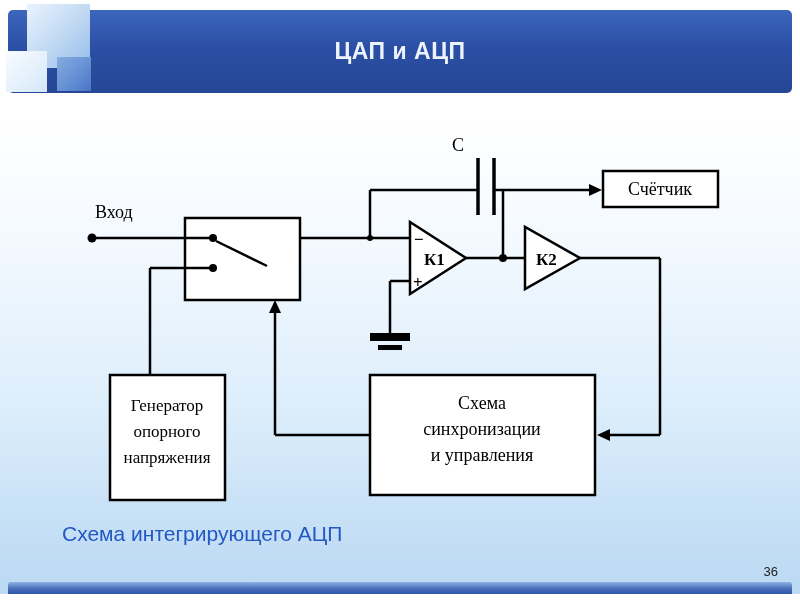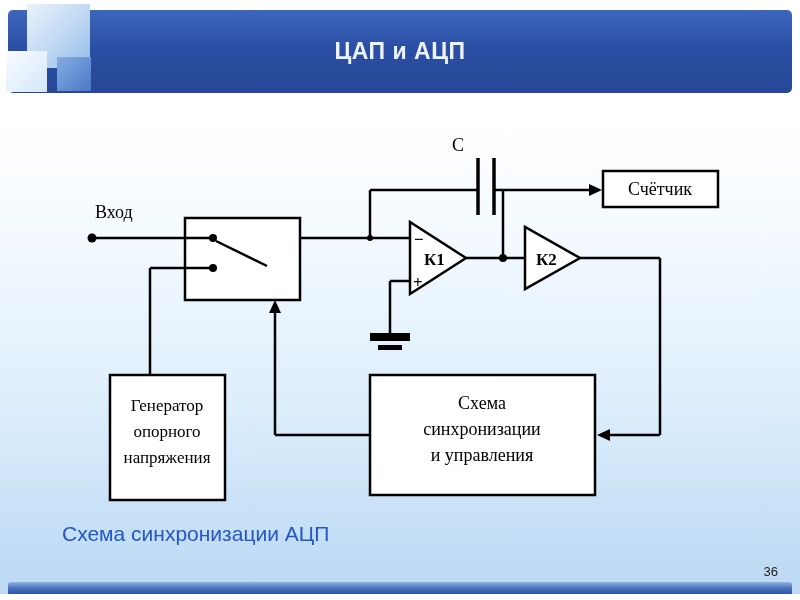--- a/index.html
+++ b/index.html
@@ -117,17 +117,17 @@
       <text x="167" y="316" class="d-label-sm ctr">Генератор</text>
       <text x="167" y="342" class="d-label-sm ctr">опорного</text>
       <text x="167" y="368" class="d-label-sm ctr">напряжения</text>
 
       <line x1="150" y1="280" x2="150" y2="173" class="wire"></line>
       <line x1="150" y1="173" x2="213" y2="173" class="wire"></line>
 
     </svg>
   </div>
 
-  <div class="caption">Схема синхронизации АЦП</div>
+  <div class="caption">Схема интегрирующего АЦП</div>
   <div class="page-number">36</div>
   <div class="footer-bar"></div>
 
 </div>
 
 </body></html>

